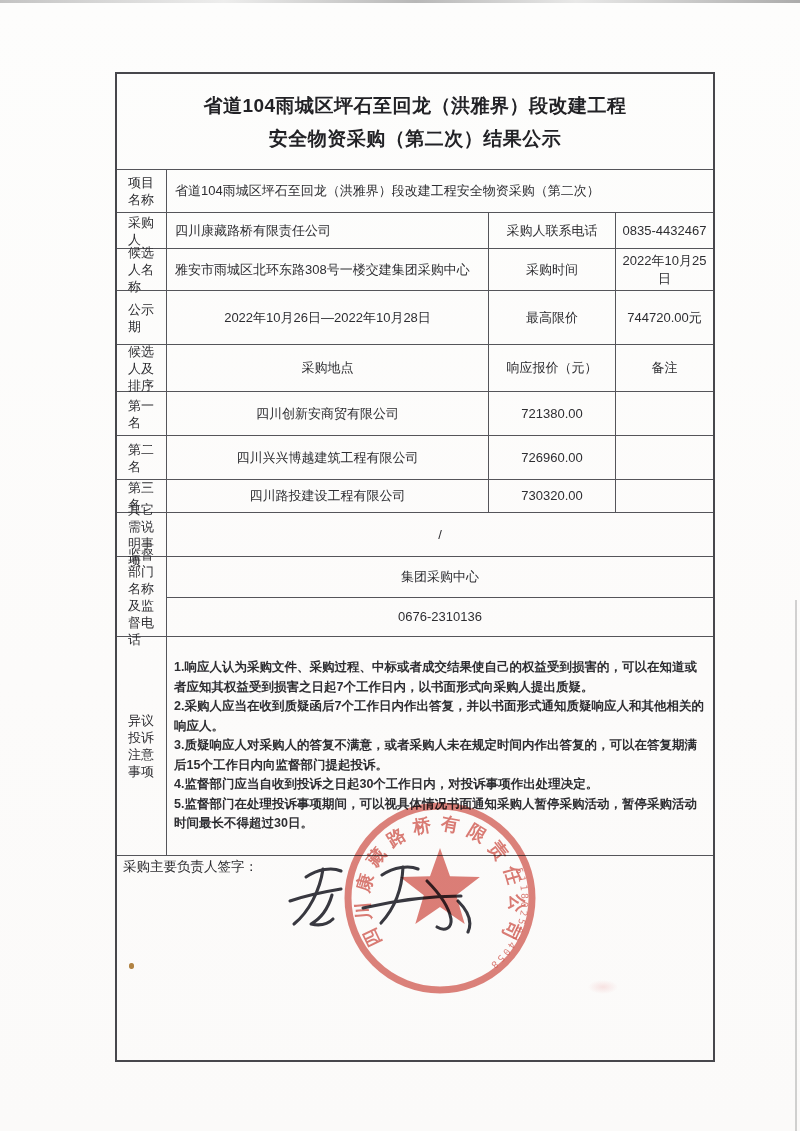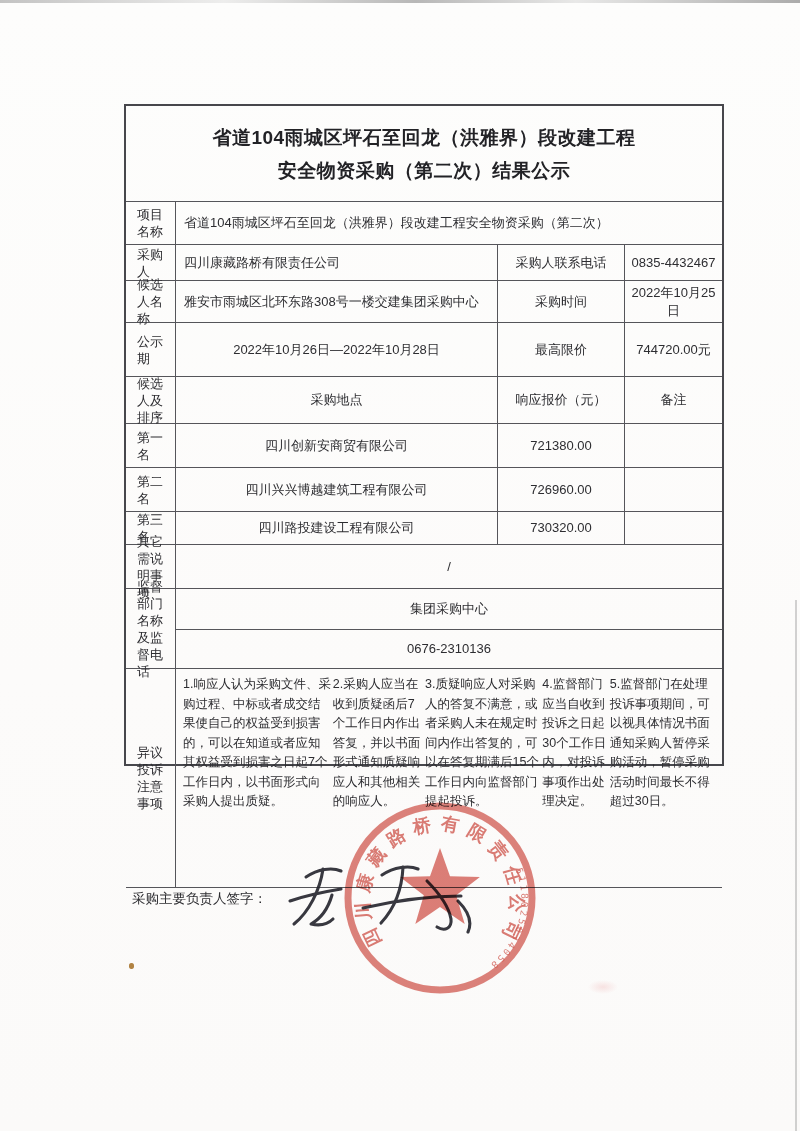--- a/index.html
+++ b/index.html
@@ -11,49 +11,48 @@
   }
   .sheet{position:absolute;inset:0;background:linear-gradient(180deg,#fdfdfc 0%,#fcfbfa 60%,#fbfaf9 100%)}
   .edge-top{position:absolute;left:0;top:0;width:800px;height:3px;
     background:linear-gradient(90deg,rgba(125,125,125,.45) 0%,rgba(125,125,125,.12) 28%,rgba(115,115,115,.5) 52%,rgba(115,115,115,.15) 72%,rgba(105,105,105,.55) 100%)}
   .edge-right{position:absolute;left:795px;top:600px;width:2px;height:531px;background:rgba(140,140,140,.38)}
   .speck{position:absolute;left:129px;top:963px;width:5px;height:6px;background:#a8762f;border-radius:45%;opacity:.9}
   .smudge{position:absolute;left:588px;top:980px;width:30px;height:14px;
     background:radial-gradient(closest-side,rgba(236,168,168,.30),transparent)}
 
   .doc-table{
-    position:absolute;left:124px;top:72px;width:600px;height:662px;
+    position:absolute;left:115px;top:72px;width:600px;height:990px;
     box-sizing:border-box;border:2px solid #47474c;
     display:grid;
     grid-template-columns:50px 322px 127px 97px;
     grid-template-rows:96px 43px 36px 42px 54px 47px 44px 44px 33px 44px 41px 39px 219px auto;
     background:transparent;
-    margin-top:32px;
   }
   .cell{
     box-sizing:border-box;border-right:1px solid #55555a;border-bottom:1px solid #55555a;
     display:flex;align-items:center;justify-content:center;
     font-size:13px;line-height:18px;padding:2px 4px;text-align:center;
   }
   .lbl{justify-content:flex-start;text-align:left;line-height:17px;padding-left:11px;padding-right:2px}
   .leftal{justify-content:flex-start;text-align:left;padding-left:8px}
   .nor{border-right:none}
   .span-rest{grid-column:2/5}
   .title-cell{
     grid-column:1/5;border-right:none;
     flex-direction:column;justify-content:center;gap:2px;
     font-weight:bold;font-size:19px;line-height:31px;letter-spacing:.5px;color:#222226;
   }
   .sup-label{grid-row:11/13}
   .dispute-cell{
-    grid-column:2/5;align-items:flex-start;justify-content:center;
-    text-align:left;font-size:12.5px;line-height:19.5px;padding:6px 7px;
+    grid-column:2/5;flex-direction:column;align-items:flex-start;justify-content:center;
+    text-align:left;font-size:12.5px;line-height:19.5px;padding:6px 7px;font-weight:bold;
   }
   .sig-row{grid-column:1/5;border-right:none;border-bottom:none;justify-content:flex-start;
-    padding-left:6px;font-size:13.5px;align-items:flex-end}
+    padding-left:6px;font-size:13.5px;align-items:flex-start}
 
   .seal{position:absolute;left:332px;top:792px;width:216px;height:216px;
     mix-blend-mode:multiply;filter:blur(.4px);opacity:.88;pointer-events:none}
   .signature{position:absolute;left:262px;top:856px;width:228px;height:88px;pointer-events:none}
 </style>
 </head>
 <body>
 
 <div class="sheet">
   <div class="edge-top"></div>

